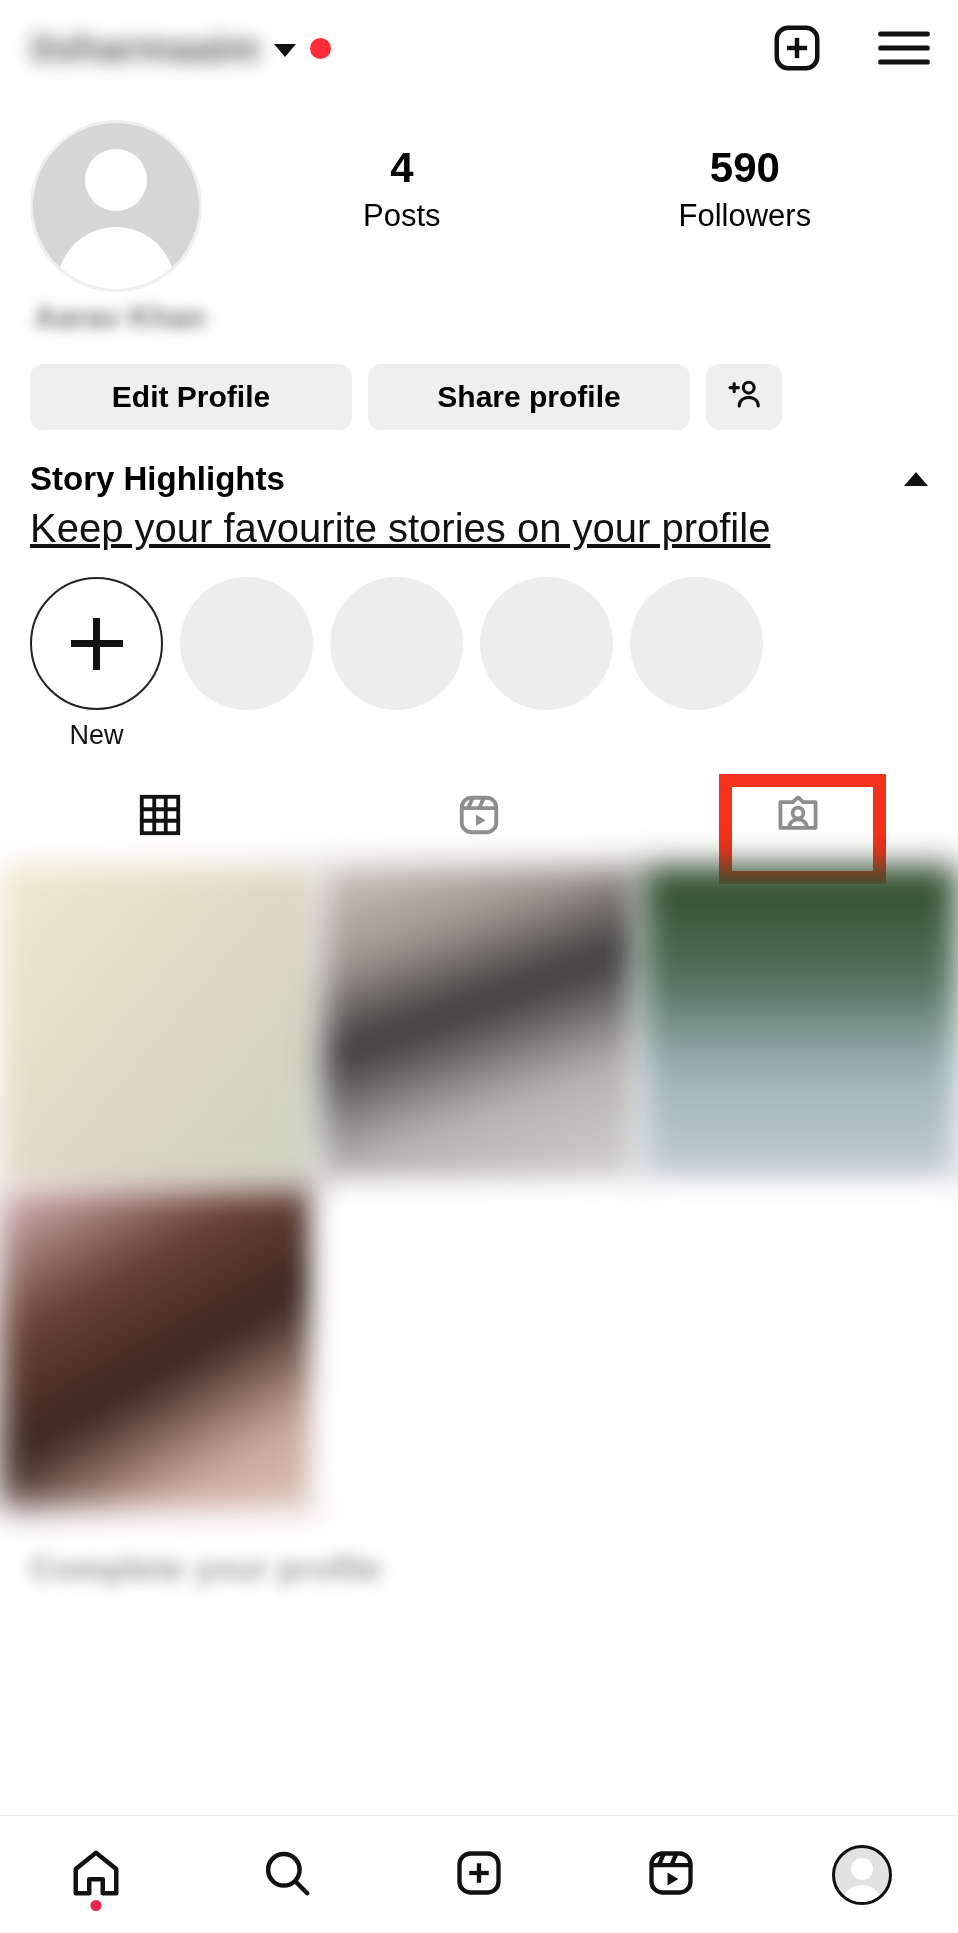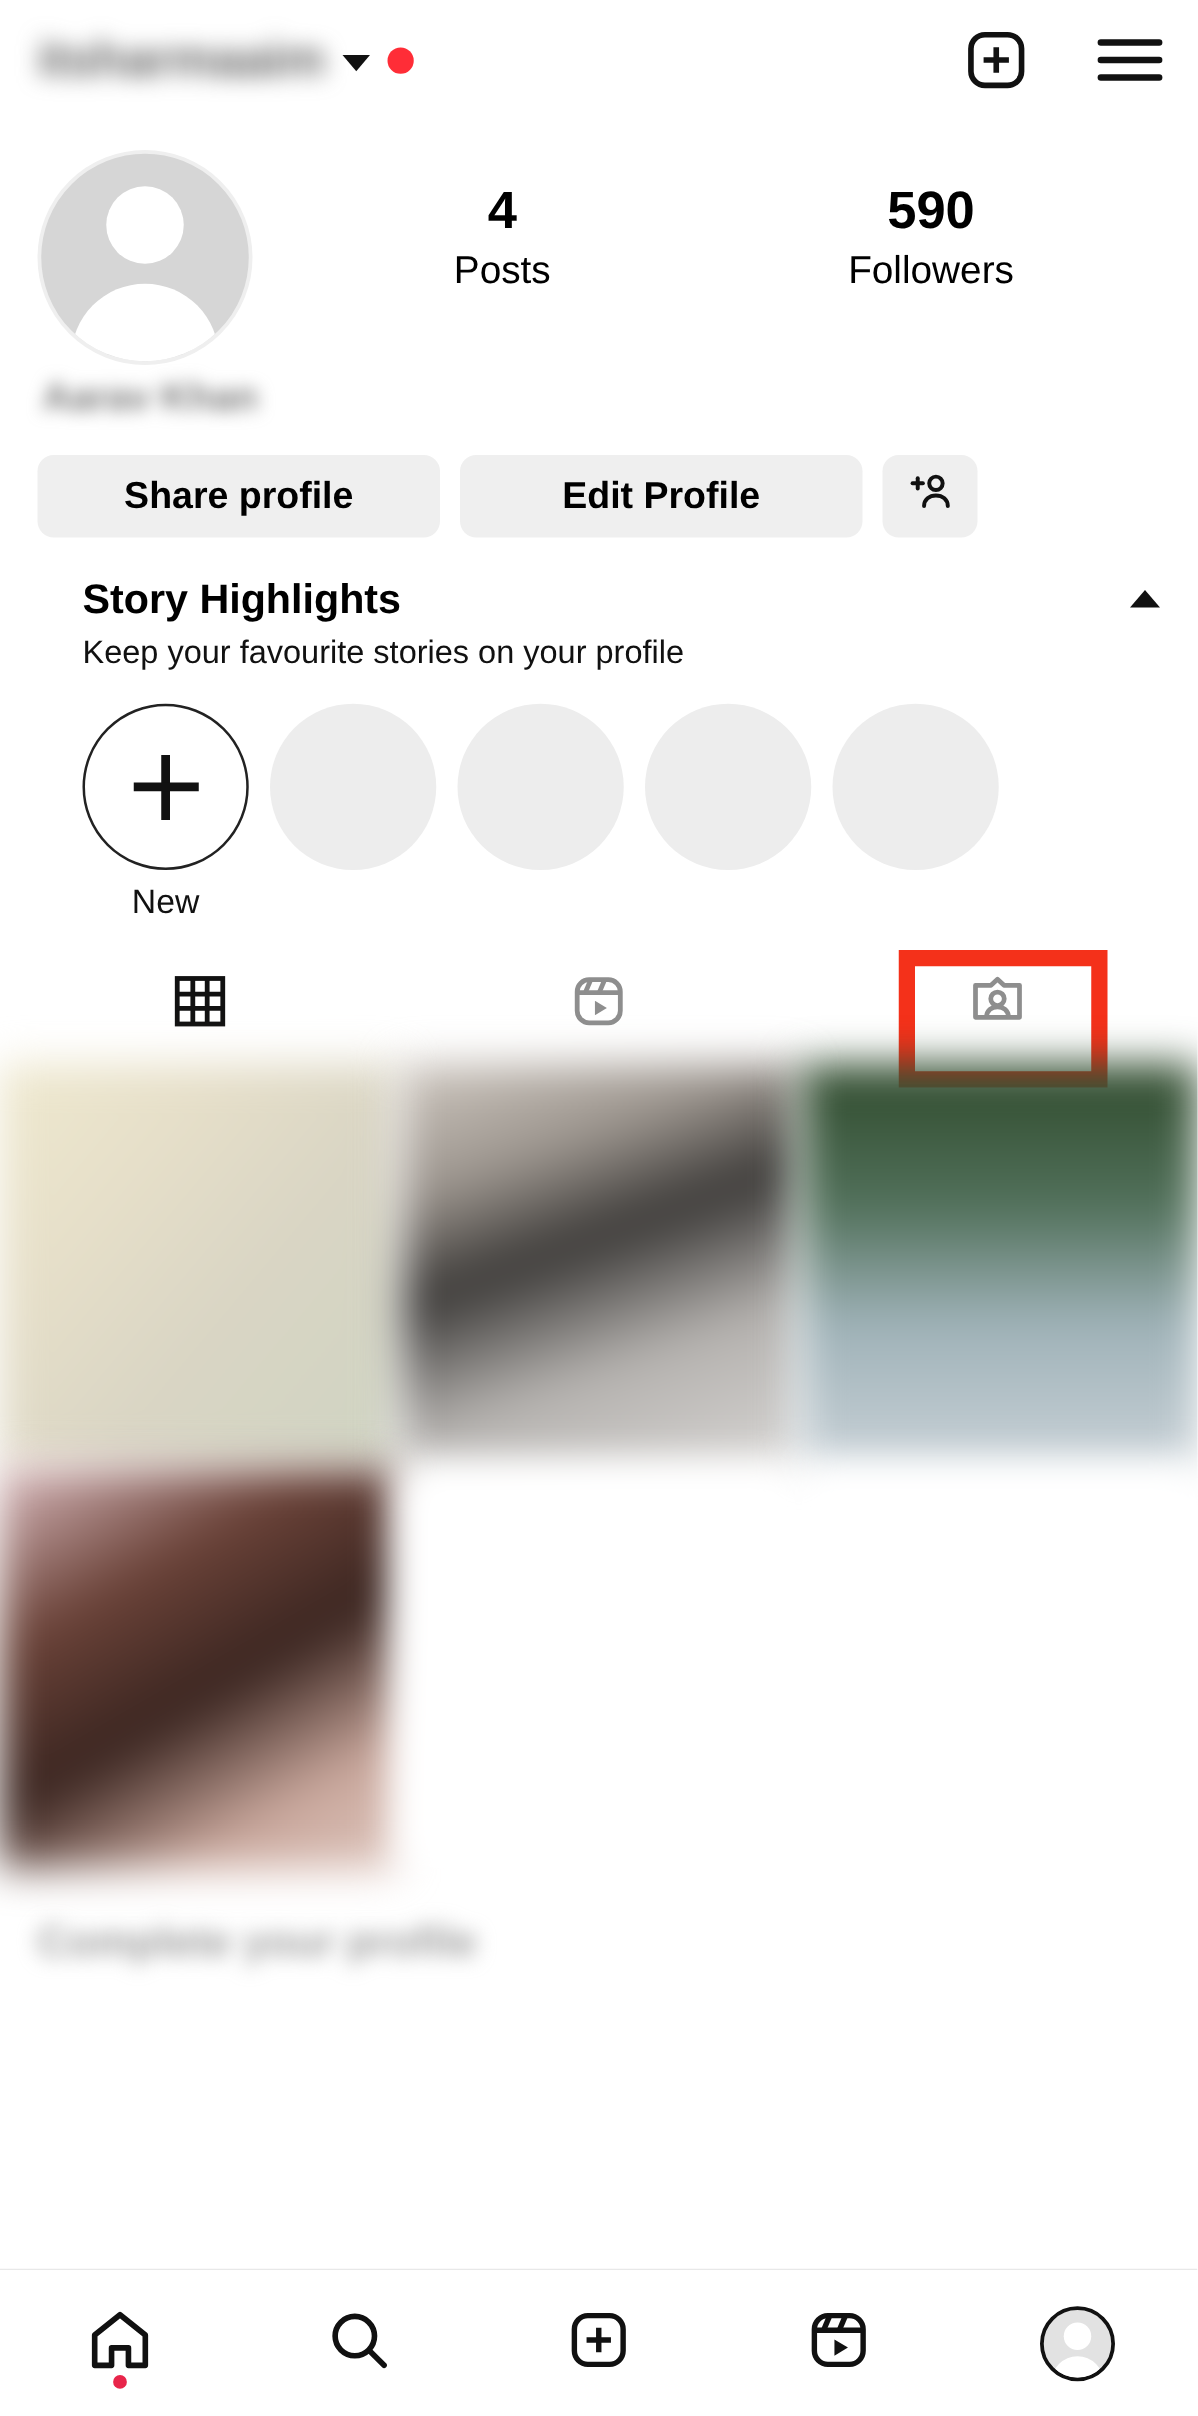--- a/index.html
+++ b/index.html
@@ -71,30 +71,30 @@
     height: 66px; font-size: 30px; font-weight: bold;
     color: #000; font-family: "Liberation Sans", sans-serif;
     display: flex; align-items: center; justify-content: center;
     cursor: pointer;
   }
   .btn.edit { flex: 0 0 322px; }
   .btn.share { flex: 0 0 322px; }
   .btn.adduser { flex: 0 0 76px; }
 
   
-  .highlights { padding: 30px 30px 0 30px; margin-left: 36px; }
+  .highlights { padding: 30px 30px 0 30px; }
   .hl-head { display: flex; align-items: center; }
   .hl-title { font-size: 33px; font-weight: bold; flex: 1; }
   .chev-up {
     width: 0; height: 0;
     border-left: 12px solid transparent;
     border-right: 12px solid transparent;
     border-bottom: 14px solid #111;
   }
-  .hl-sub { font-size: 26px; color: #111; margin-top: 8px; }
+  .hl-sub { font-size: 40px; color: #111; margin-top: 8px; text-decoration: underline; }
   .hl-row { display: flex; gap: 17px; margin-top: 26px; align-items: flex-start; }
   .hl-item { width: 133px; flex: 0 0 auto; text-align: center; }
   .hl-circle { width: 133px; height: 133px; border-radius: 50%; background: #ededed; }
   .hl-circle.new {
     background: #fff; border: 2px solid #222;
     display: flex; align-items: center; justify-content: center;
   }
   .plus-v { position: relative; width: 52px; height: 52px; }
   .plus-v::before, .plus-v::after {
     content: ""; position: absolute; background: #111;
@@ -191,22 +191,22 @@
       <div class="stat">
         <div class="stat-num">590</div>
         <div class="stat-label">Followers</div>
       </div>
     </div>
   </div>
 
   <div class="displayname">Aarav Khan</div>
 
   <div class="actions">
+    <button class="btn edit">Edit Profile</button>
     <button class="btn share">Share profile</button>
-    <button class="btn edit">Edit Profile</button>
     <button class="btn adduser">
       <span>
         <svg width="38" height="38" viewBox="0 0 24 24" fill="none" stroke="#111" stroke-width="2" stroke-linecap="round">
           <circle cx="15" cy="8" r="3.4"></circle>
           <path d="M9 19.5c0-3.3 2.7-5.4 6-5.4s6 2.1 6 5.4"></path>
           <line x1="3.2" y1="8" x2="8.4" y2="8"></line>
           <line x1="5.8" y1="5.4" x2="5.8" y2="10.6"></line>
         </svg>
       </span>
     </button>

